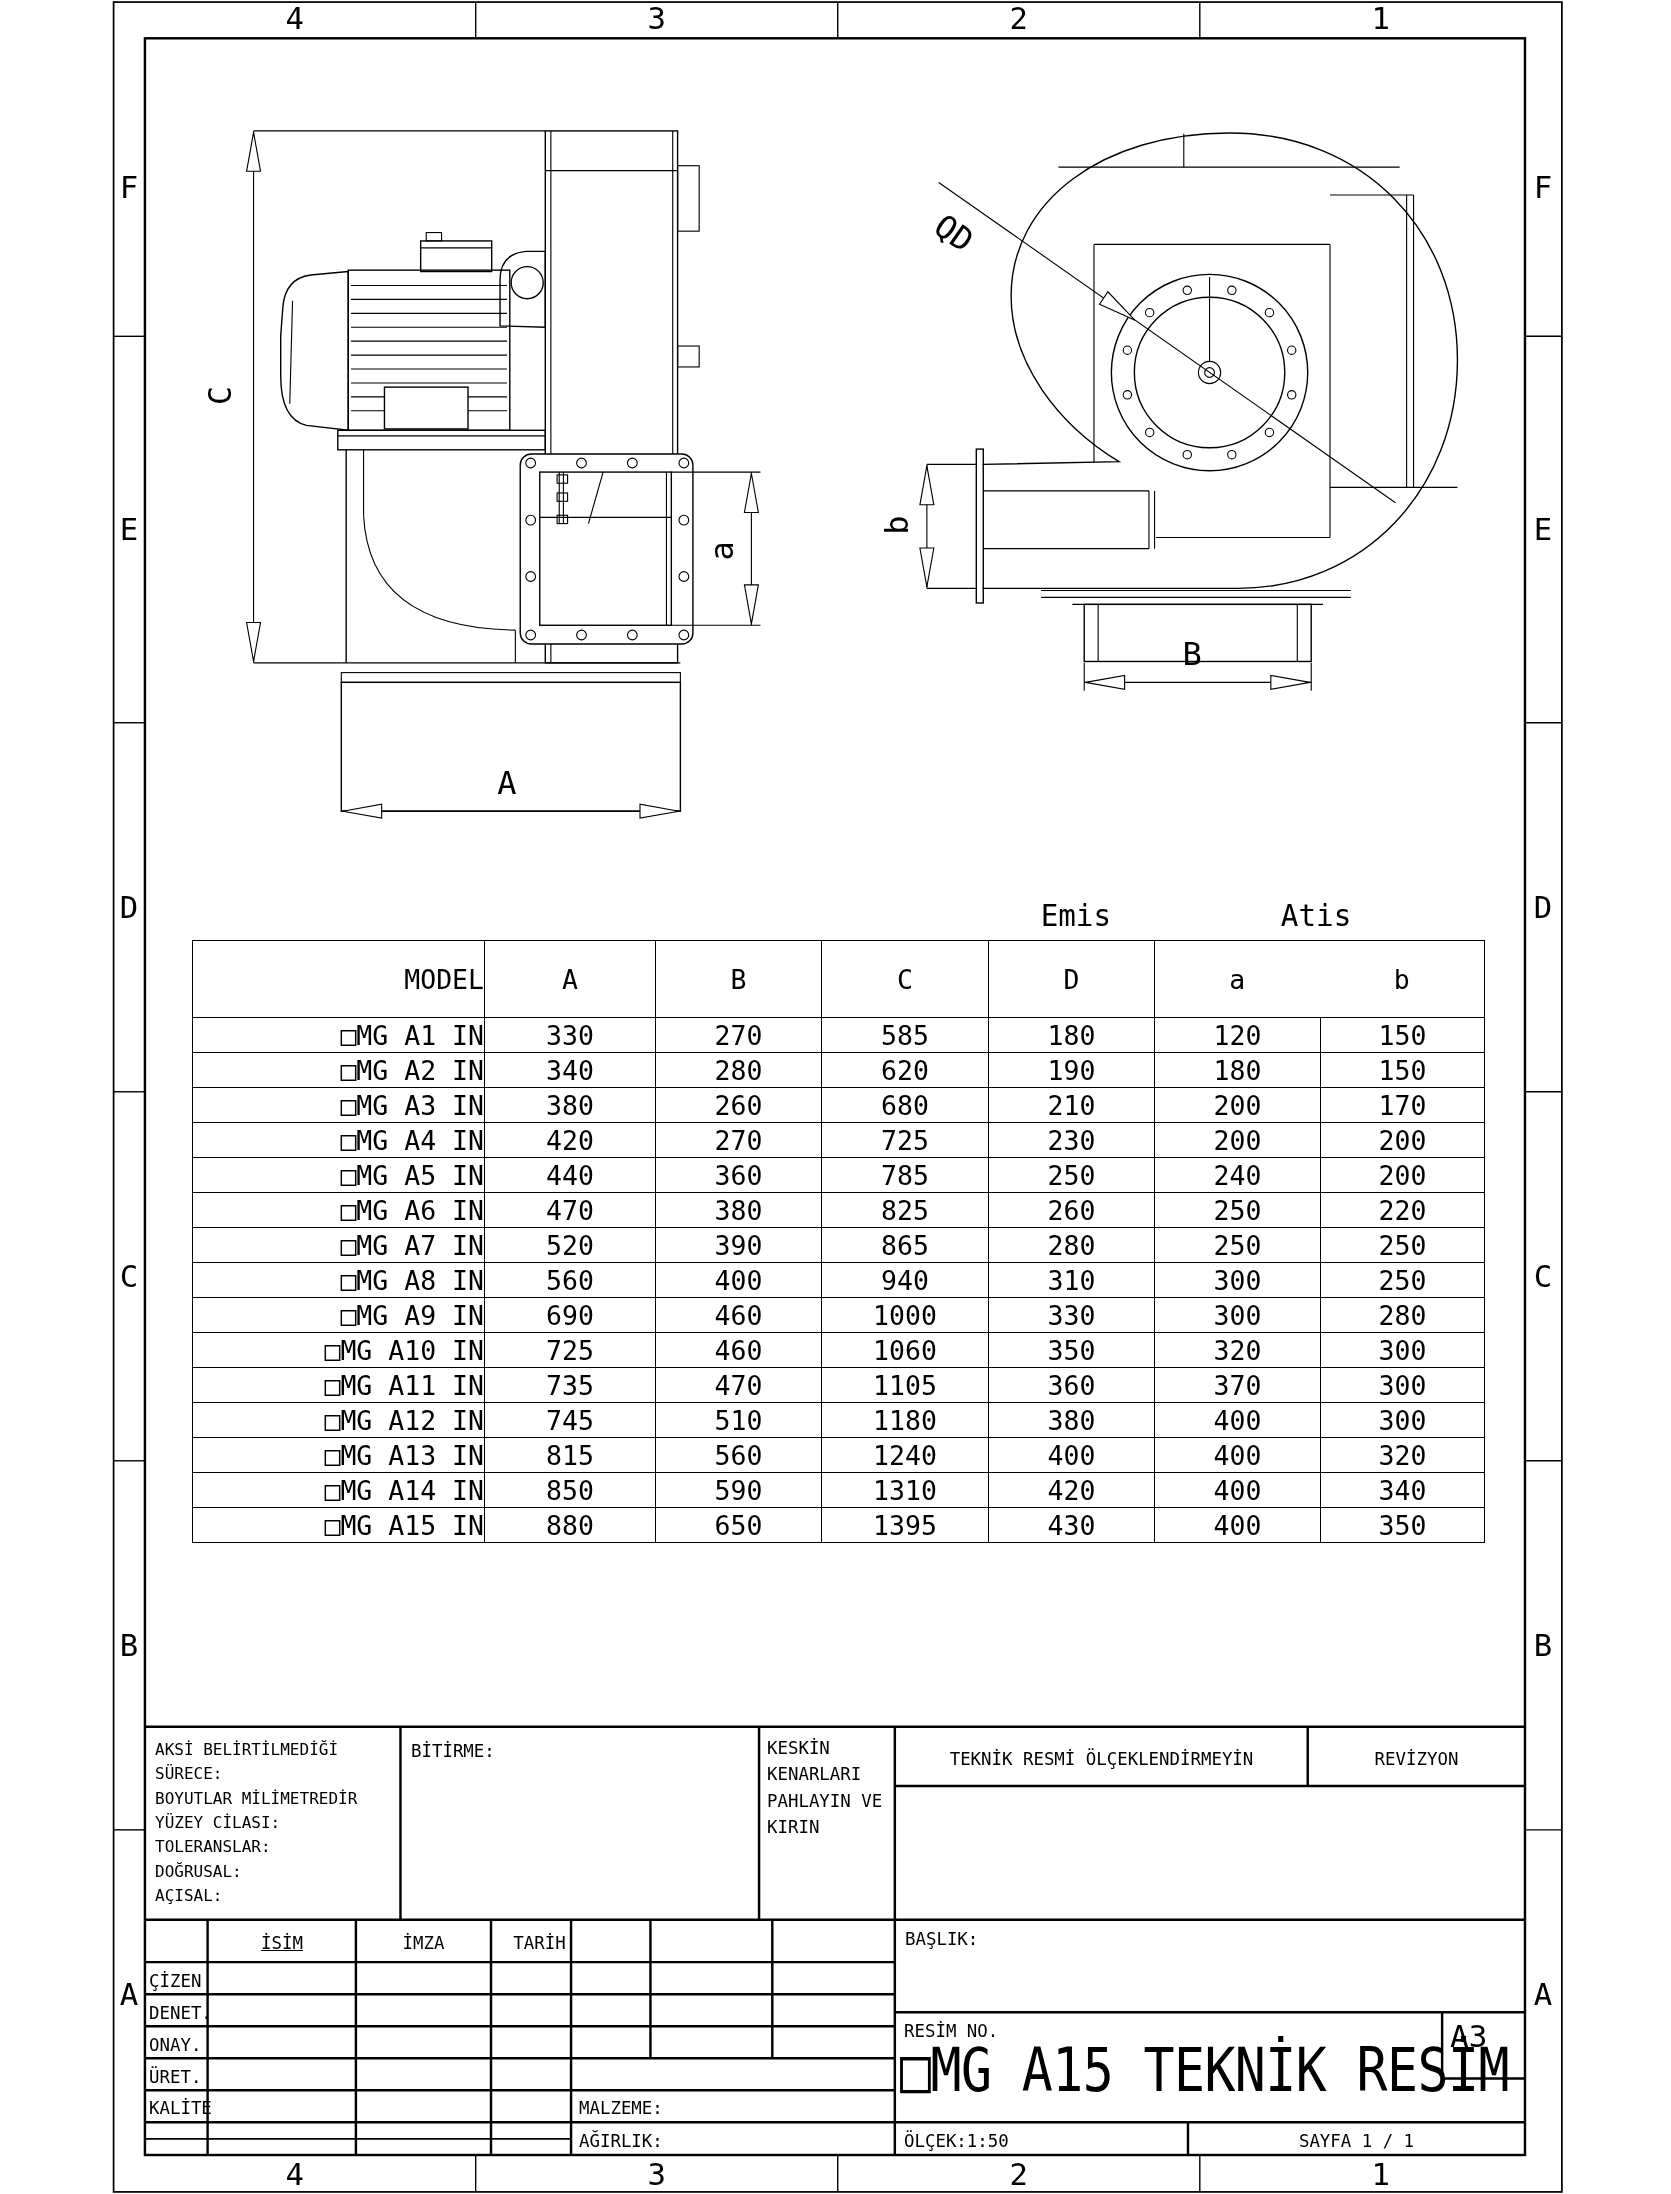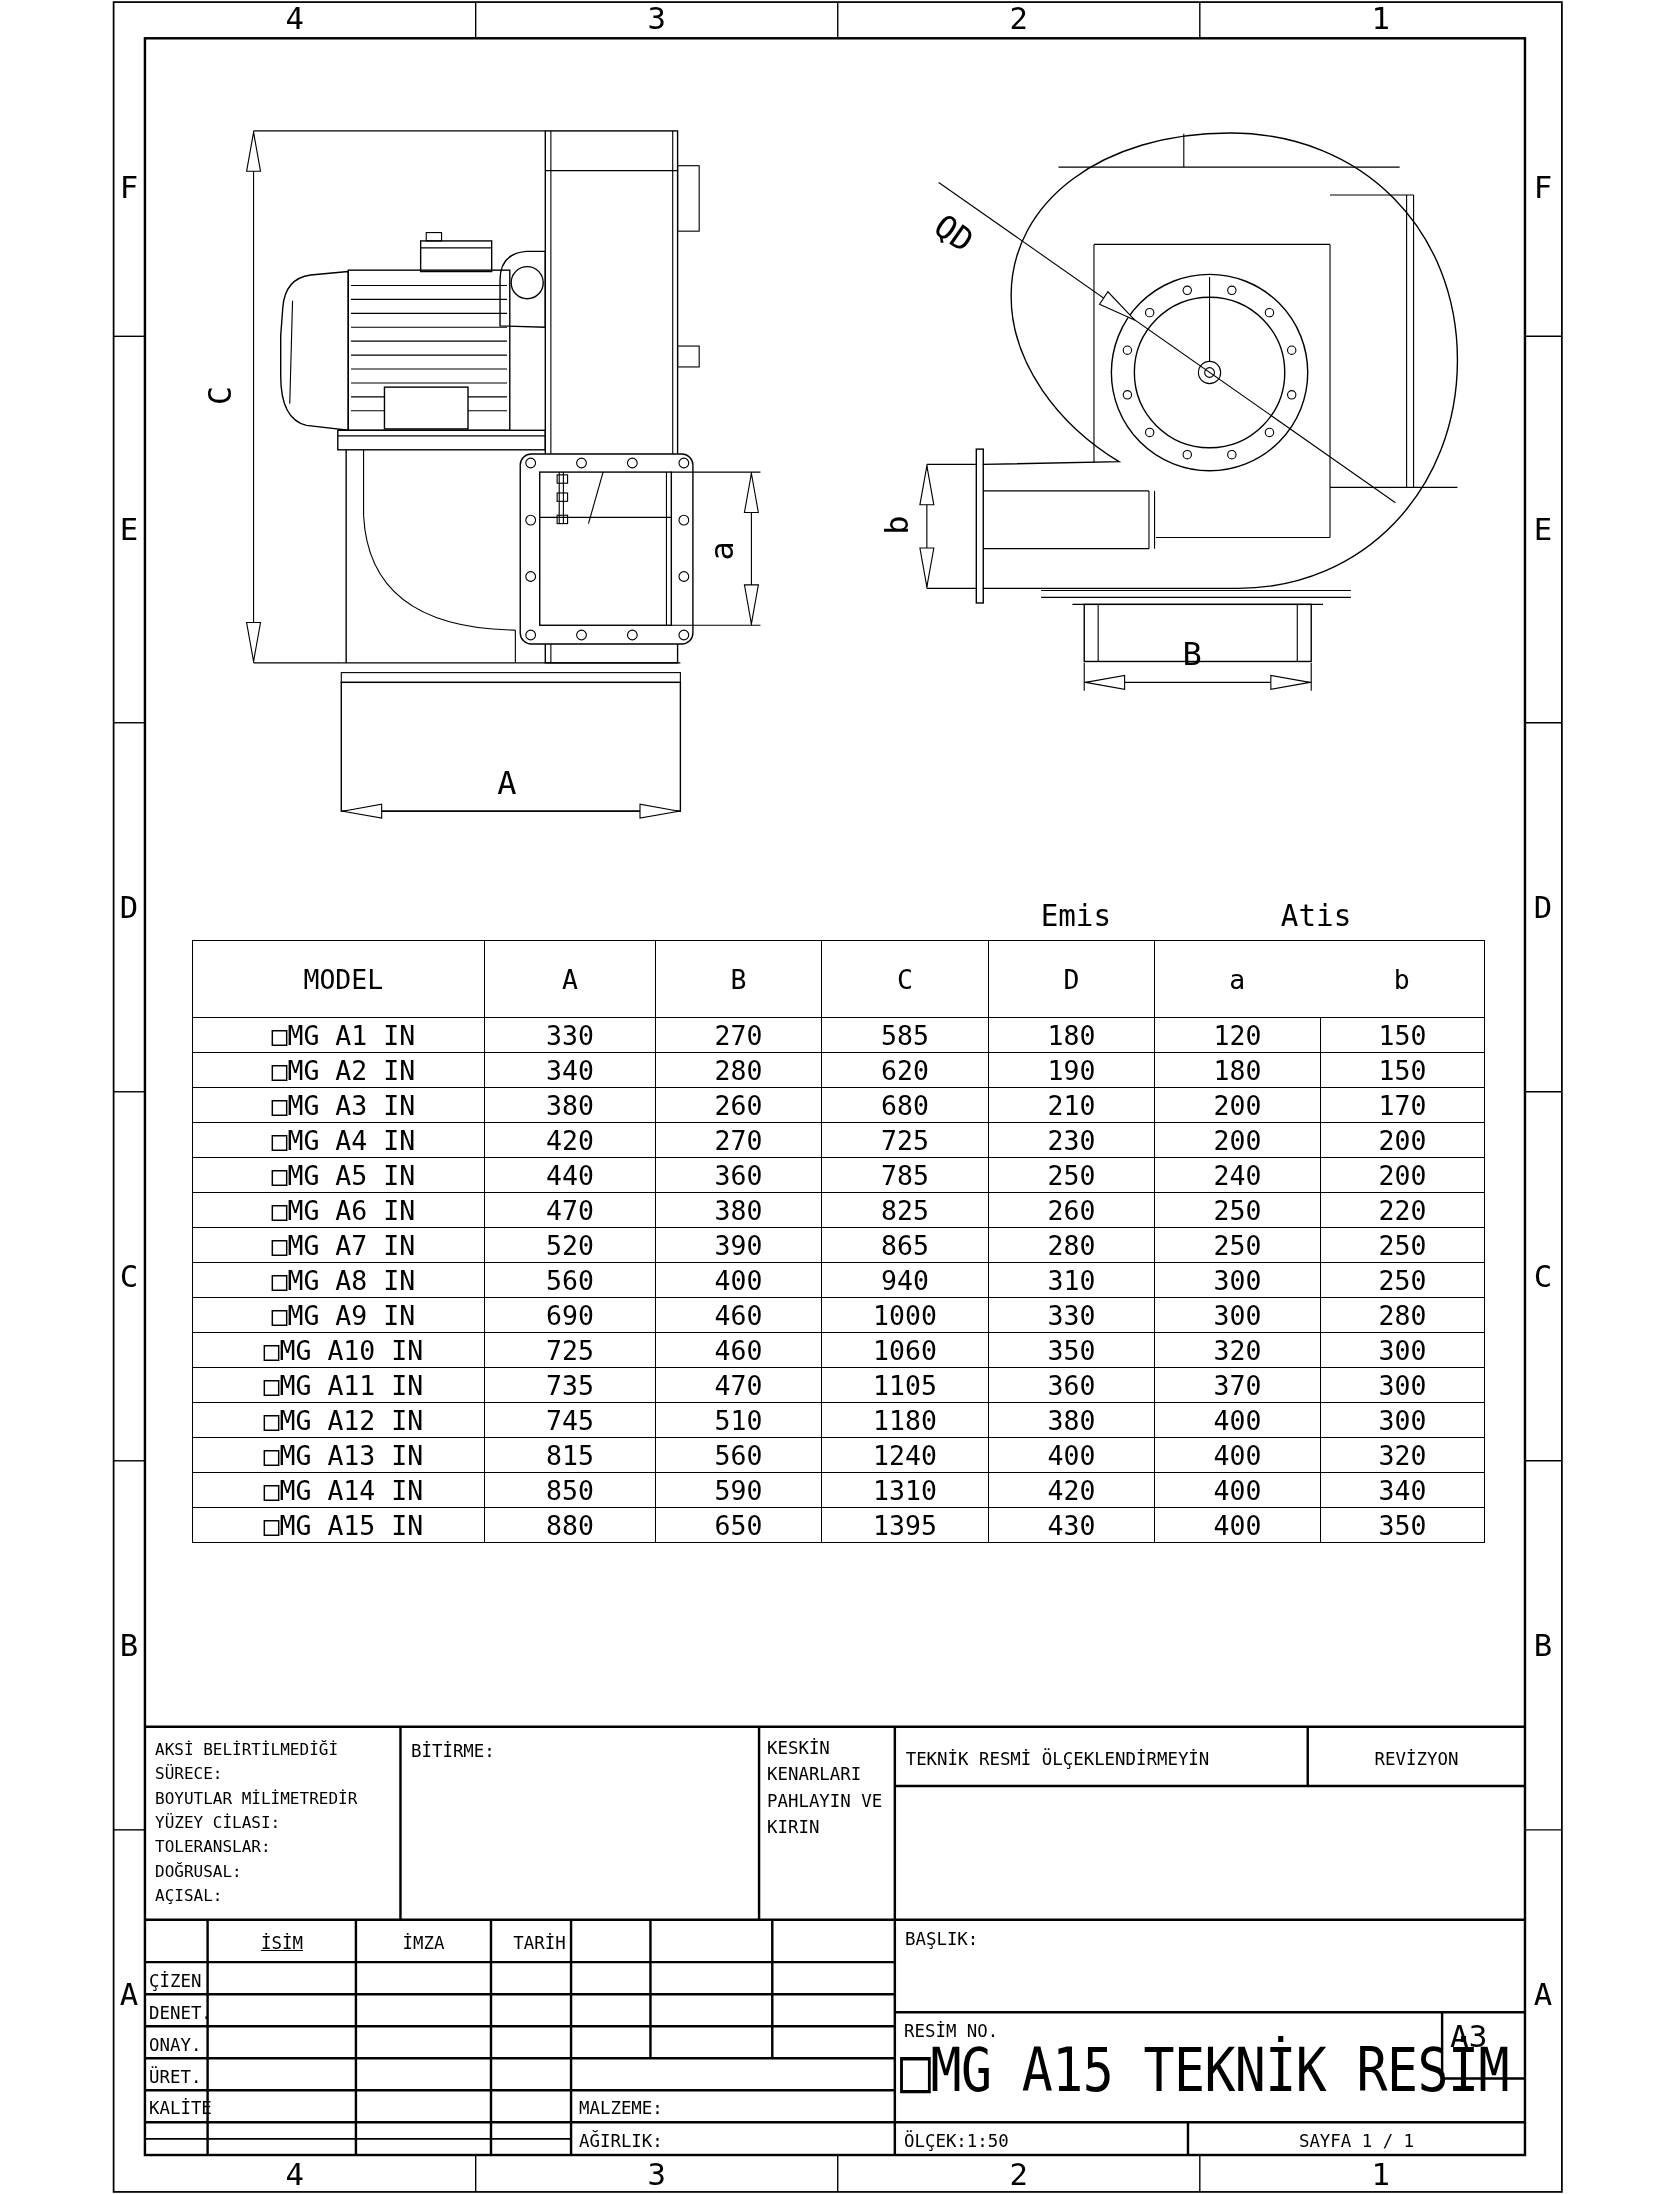--- a/index.html
+++ b/index.html
@@ -11,21 +11,21 @@
   .wfill{fill:#ffffff;}
   .arr{fill:#ffffff;stroke:#000;stroke-width:1.6;}
   svg text{fill:#000;stroke:none;font-family:"DejaVu Sans Mono","Liberation Mono",monospace;}
   .ztxt{font-size:44px;}
   .dimtxt{font-size:46px;}
   .flowtxt{font-size:42px;}
   
   #dimtable{position:absolute;left:192px;top:940px;border-collapse:collapse;table-layout:fixed;}
   #dimtable td,#dimtable th{border:1.4px solid #000;font-weight:normal;font-size:26.5px;
       text-align:center;vertical-align:middle;padding:0;overflow:hidden;white-space:nowrap;}
-  #dimtable .modelcell{text-align:center;padding-left:9.7px;margin-top:8px;}
+  #dimtable .modelcell{text-align:right;padding-left:9.7px;margin-top:8px;}
   #dimtable tr{height:35px;}
   #dimtable tr.hrow{height:77px;}
   .abwrap{display:flex;width:100%;} .abwrap span{flex:1;}
   
   .tb{position:absolute;font-size:17.4px;line-height:1.52;white-space:pre-line;}
   .tbc{text-align:center;white-space:nowrap;}
   .bigtitle{position:absolute;left:900px;top:2039px;font-size:61px;line-height:1;
       white-space:nowrap;transform:scaleX(0.845);transform-origin:left top;letter-spacing:-0.7px;}
   .a3{position:absolute;left:1450px;top:2018px;font-size:31px;}
 </style>
@@ -452,21 +452,21 @@
 <div class="tb" style="left:155px;top:1738px;width:240px;font-size:16px;">AKSİ BELİRTİLMEDİĞİ SÜRECE:
 BOYUTLAR MİLİMETREDİR
 YÜZEY CİLASI:
 TOLERANSLAR:
   DOĞRUSAL:
   AÇISAL:</div>
 <div class="tb" style="left:411px;top:1738px;">BİTİRME:</div>
 <div class="tb" style="left:767px;top:1735px;width:125px;">KESKİN KENARLARI
 PAHLAYIN VE
 KIRIN</div>
-<div class="tb tbc" style="left:851px;top:1746px;width:413px;">TEKNİK RESMİ ÖLÇEKLENDİRMEYİN</div>
+<div class="tb tbc" style="left:895px;top:1746px;width:413px;">TEKNİK RESMİ ÖLÇEKLENDİRMEYİN</div>
 <div class="tb tbc" style="left:1308px;top:1746px;width:217px;">REVİZYON</div>
 <div class="tb" style="left:905px;top:1926px;">BAŞLIK:</div>
 <div class="tb tbc" style="left:208px;top:1930px;width:148px;text-decoration:underline;">İSİM</div>
 <div class="tb tbc" style="left:356px;top:1930px;width:135px;">İMZA</div>
 <div class="tb tbc" style="left:491px;top:1930px;width:97px;">TARİH</div>
 <div class="tb" style="left:149px;top:1968px;">ÇİZEN</div>
 <div class="tb" style="left:149px;top:2000px;">DENET.</div>
 <div class="tb" style="left:149px;top:2032px;">ONAY.</div>
 <div class="tb" style="left:149px;top:2064px;">ÜRET.</div>
 <div class="tb" style="left:149px;top:2095px;">KALİTE</div>

